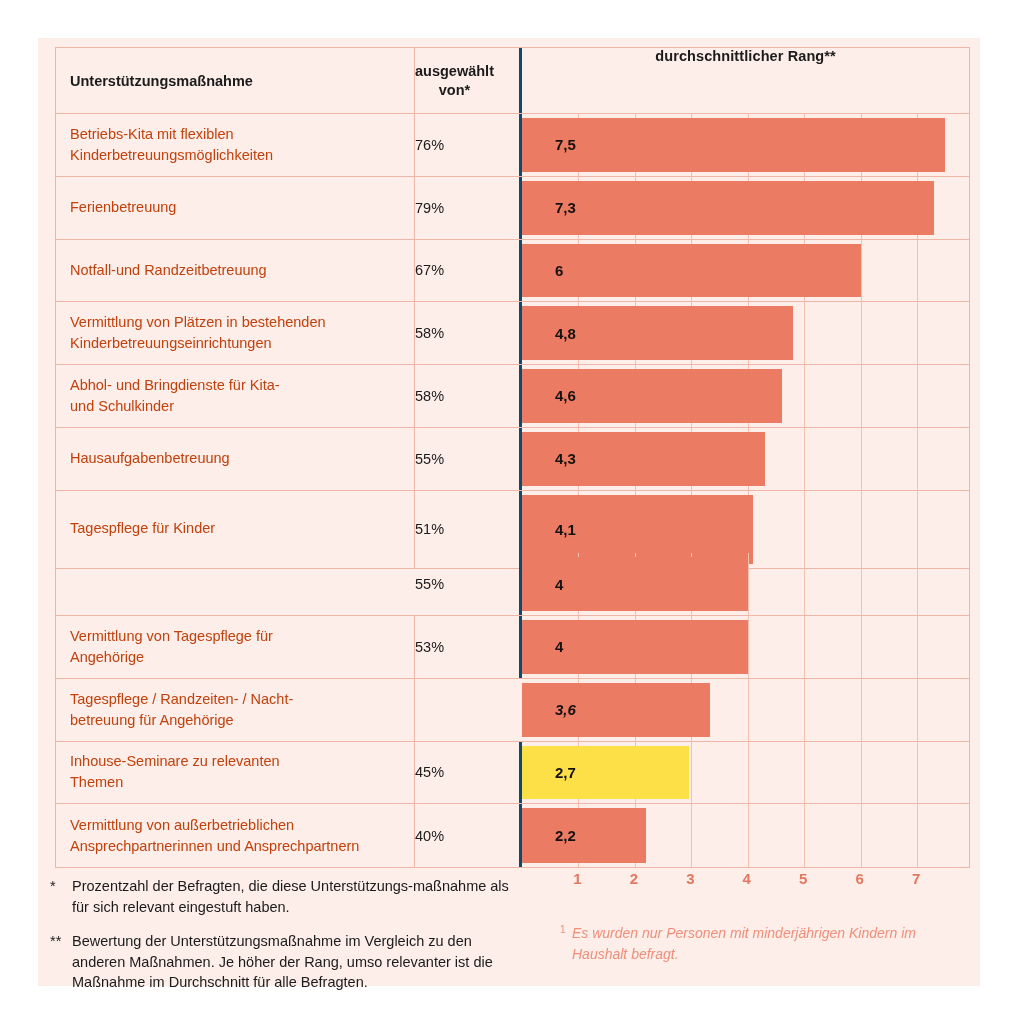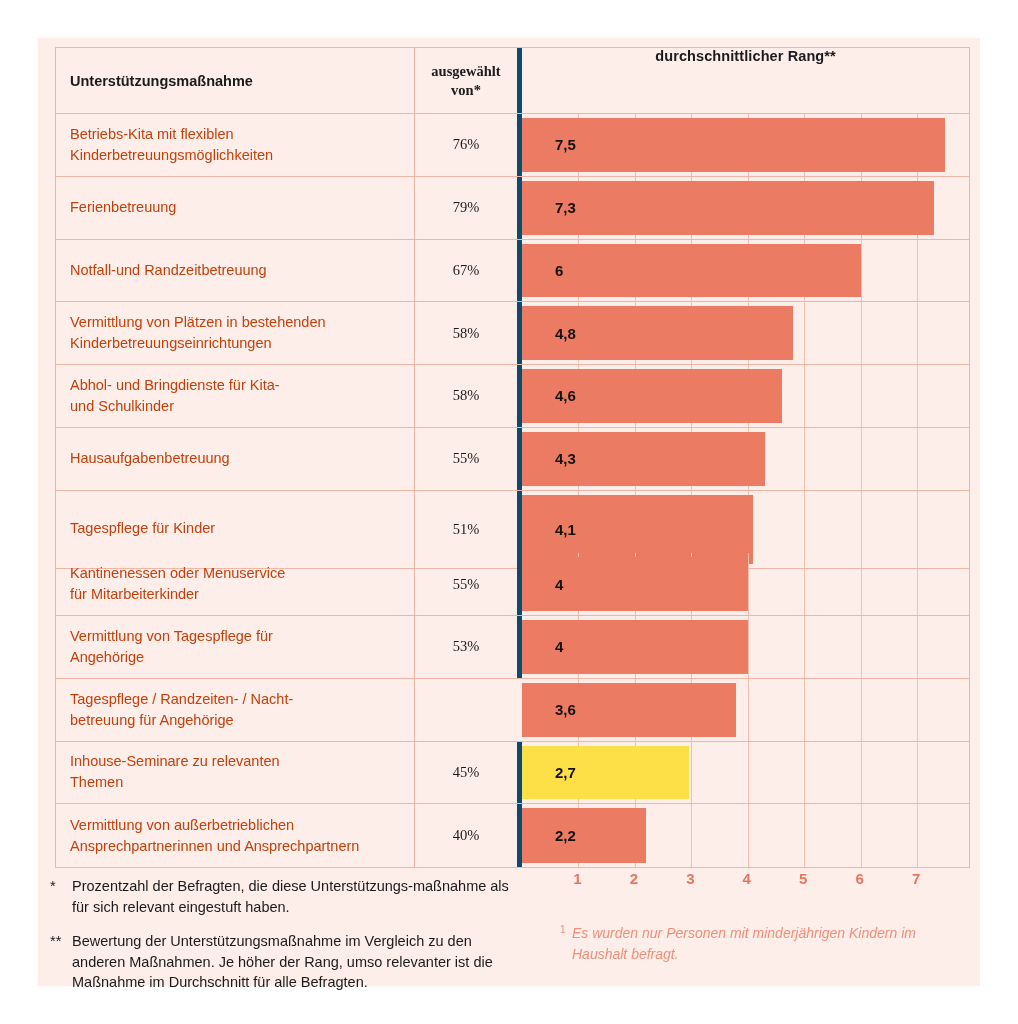--- a/index.html
+++ b/index.html
@@ -55,25 +55,23 @@
     align-items: center;
     padding: 0 12px 0 14px;
   }
   .c-pct {
     position: absolute;
     left: 359px;
     top: 0;
     width: 107px;      
     height: 100%;
     box-sizing: border-box;
-    border-right: 5px solid #0c4a6e;
+    border-right: 3px solid #0c4a6e;
     display: flex;
     align-items: center;
-    justify-content: center;
-    font-family: Liberation Serif, serif;
   }
   .c-bar {
     position: absolute;
     left: 466px;
     top: 0;
     right: 0;
     height: 100%;
     overflow: hidden;
   }
 
@@ -353,23 +351,20 @@
             <div class="grid" style="left: 225.758px;"></div>
             <div class="grid" style="left: 282.197px;"></div>
             <div class="grid" style="left: 338.636px;"></div>
             <div class="grid" style="left: 395.076px;"></div>
             <div class="bar" style="width: 231.402px; background: rgb(235, 123, 99);">
               <span class="bar-val">4,1</span>
             </div>
           </div>
         </div>
         <div class="row" style="top: 505.25px; height: 62.75px;">
-          <div class="c-label">
-            <div class="lbl-text">Kantinenessen oder Menuservice<br>für Mitarbeiterkinder</div>
-          </div>
           <div class="c-pct">
             <span class="pct-text">55%</span>
           </div>
           <div class="c-bar">
             <div class="grid" style="left: 56.4394px;"></div>
             <div class="grid" style="left: 112.879px;"></div>
             <div class="grid" style="left: 169.318px;"></div>
             <div class="grid" style="left: 225.758px;"></div>
             <div class="grid" style="left: 282.197px;"></div>
             <div class="grid" style="left: 338.636px;"></div>
@@ -404,21 +399,21 @@
             <div class="lbl-text">Tagespflege / Randzeiten- / Nacht-<br>betreuung für Angehörige</div>
           </div>
           <div class="c-bar">
             <div class="grid" style="left: 56.4394px;"></div>
             <div class="grid" style="left: 112.879px;"></div>
             <div class="grid" style="left: 169.318px;"></div>
             <div class="grid" style="left: 225.758px;"></div>
             <div class="grid" style="left: 282.197px;"></div>
             <div class="grid" style="left: 338.636px;"></div>
             <div class="grid" style="left: 395.076px;"></div>
-            <div class="bar" style="width: 214px; background: rgb(235, 123, 99);">
+            <div class="bar" style="width: 188px; background: rgb(235, 123, 99); font-style: italic;">
               <span class="bar-val">3,6</span>
             </div>
           </div>
         </div>
         <div class="row" style="top: 693.5px; height: 62.75px;">
           <div class="c-label">
             <div class="lbl-text">Inhouse-Seminare zu relevanten<br>Themen</div>
           </div>
           <div class="c-pct">
             <span class="pct-text">45%</span>

